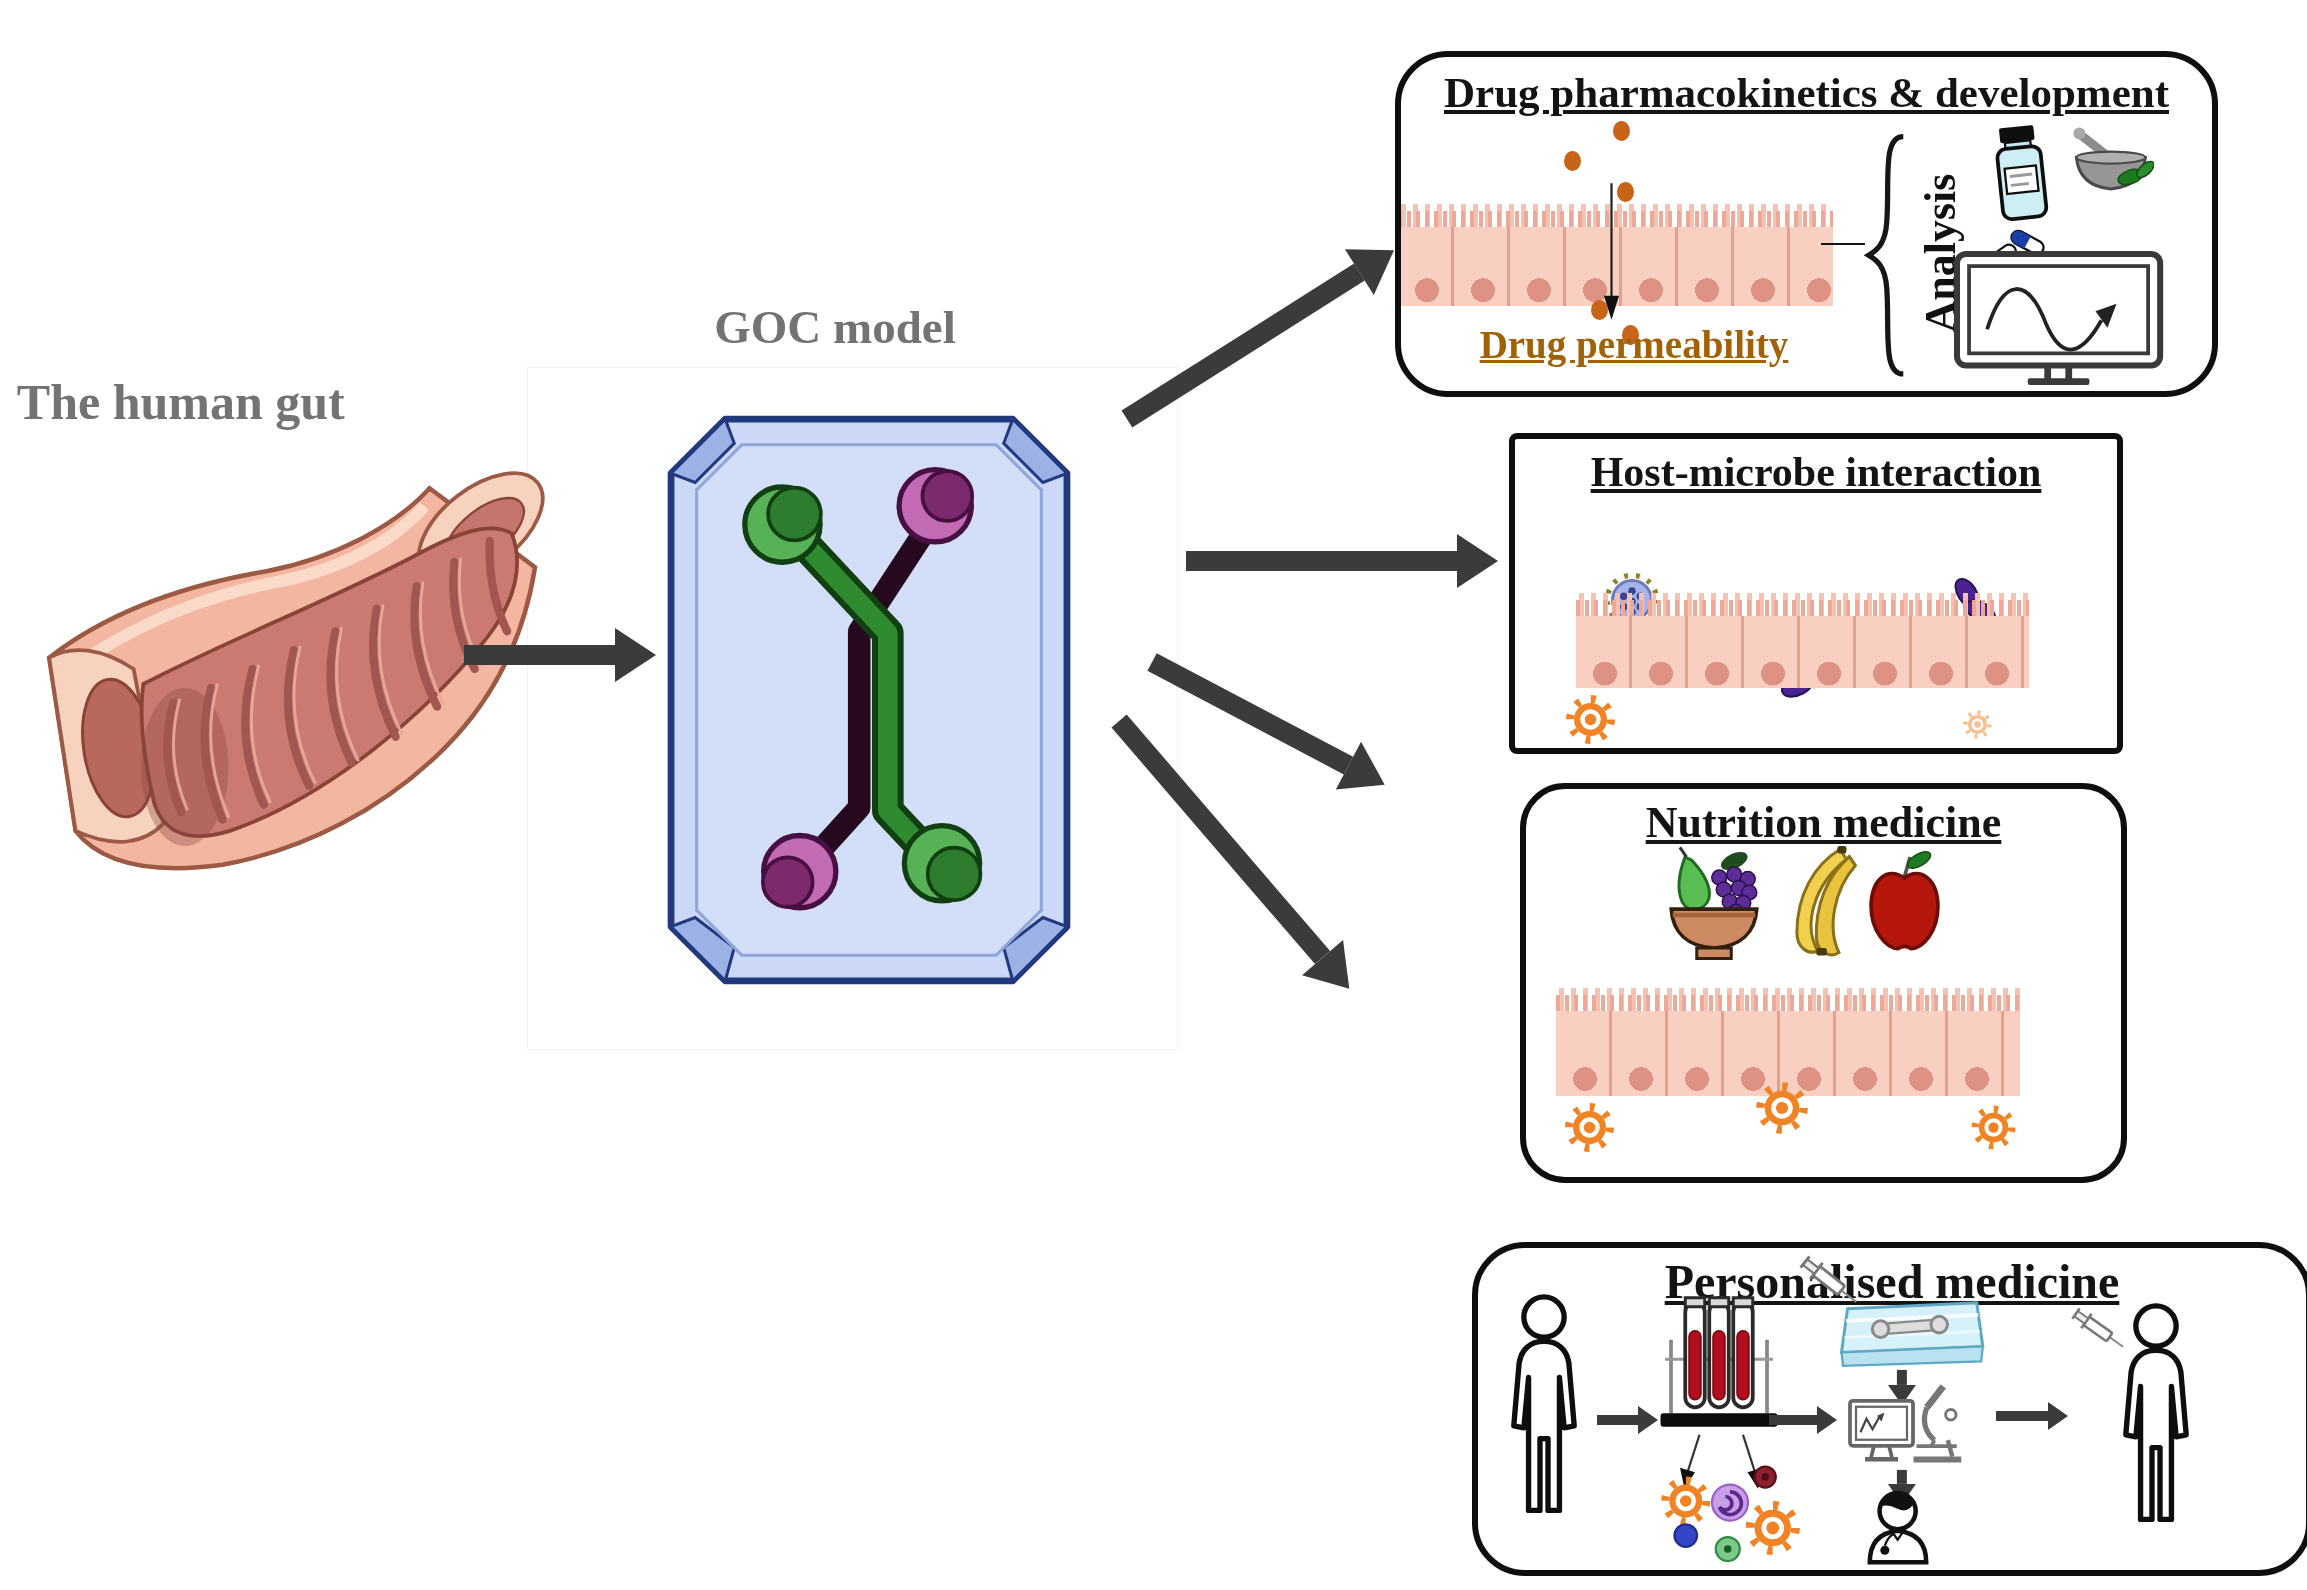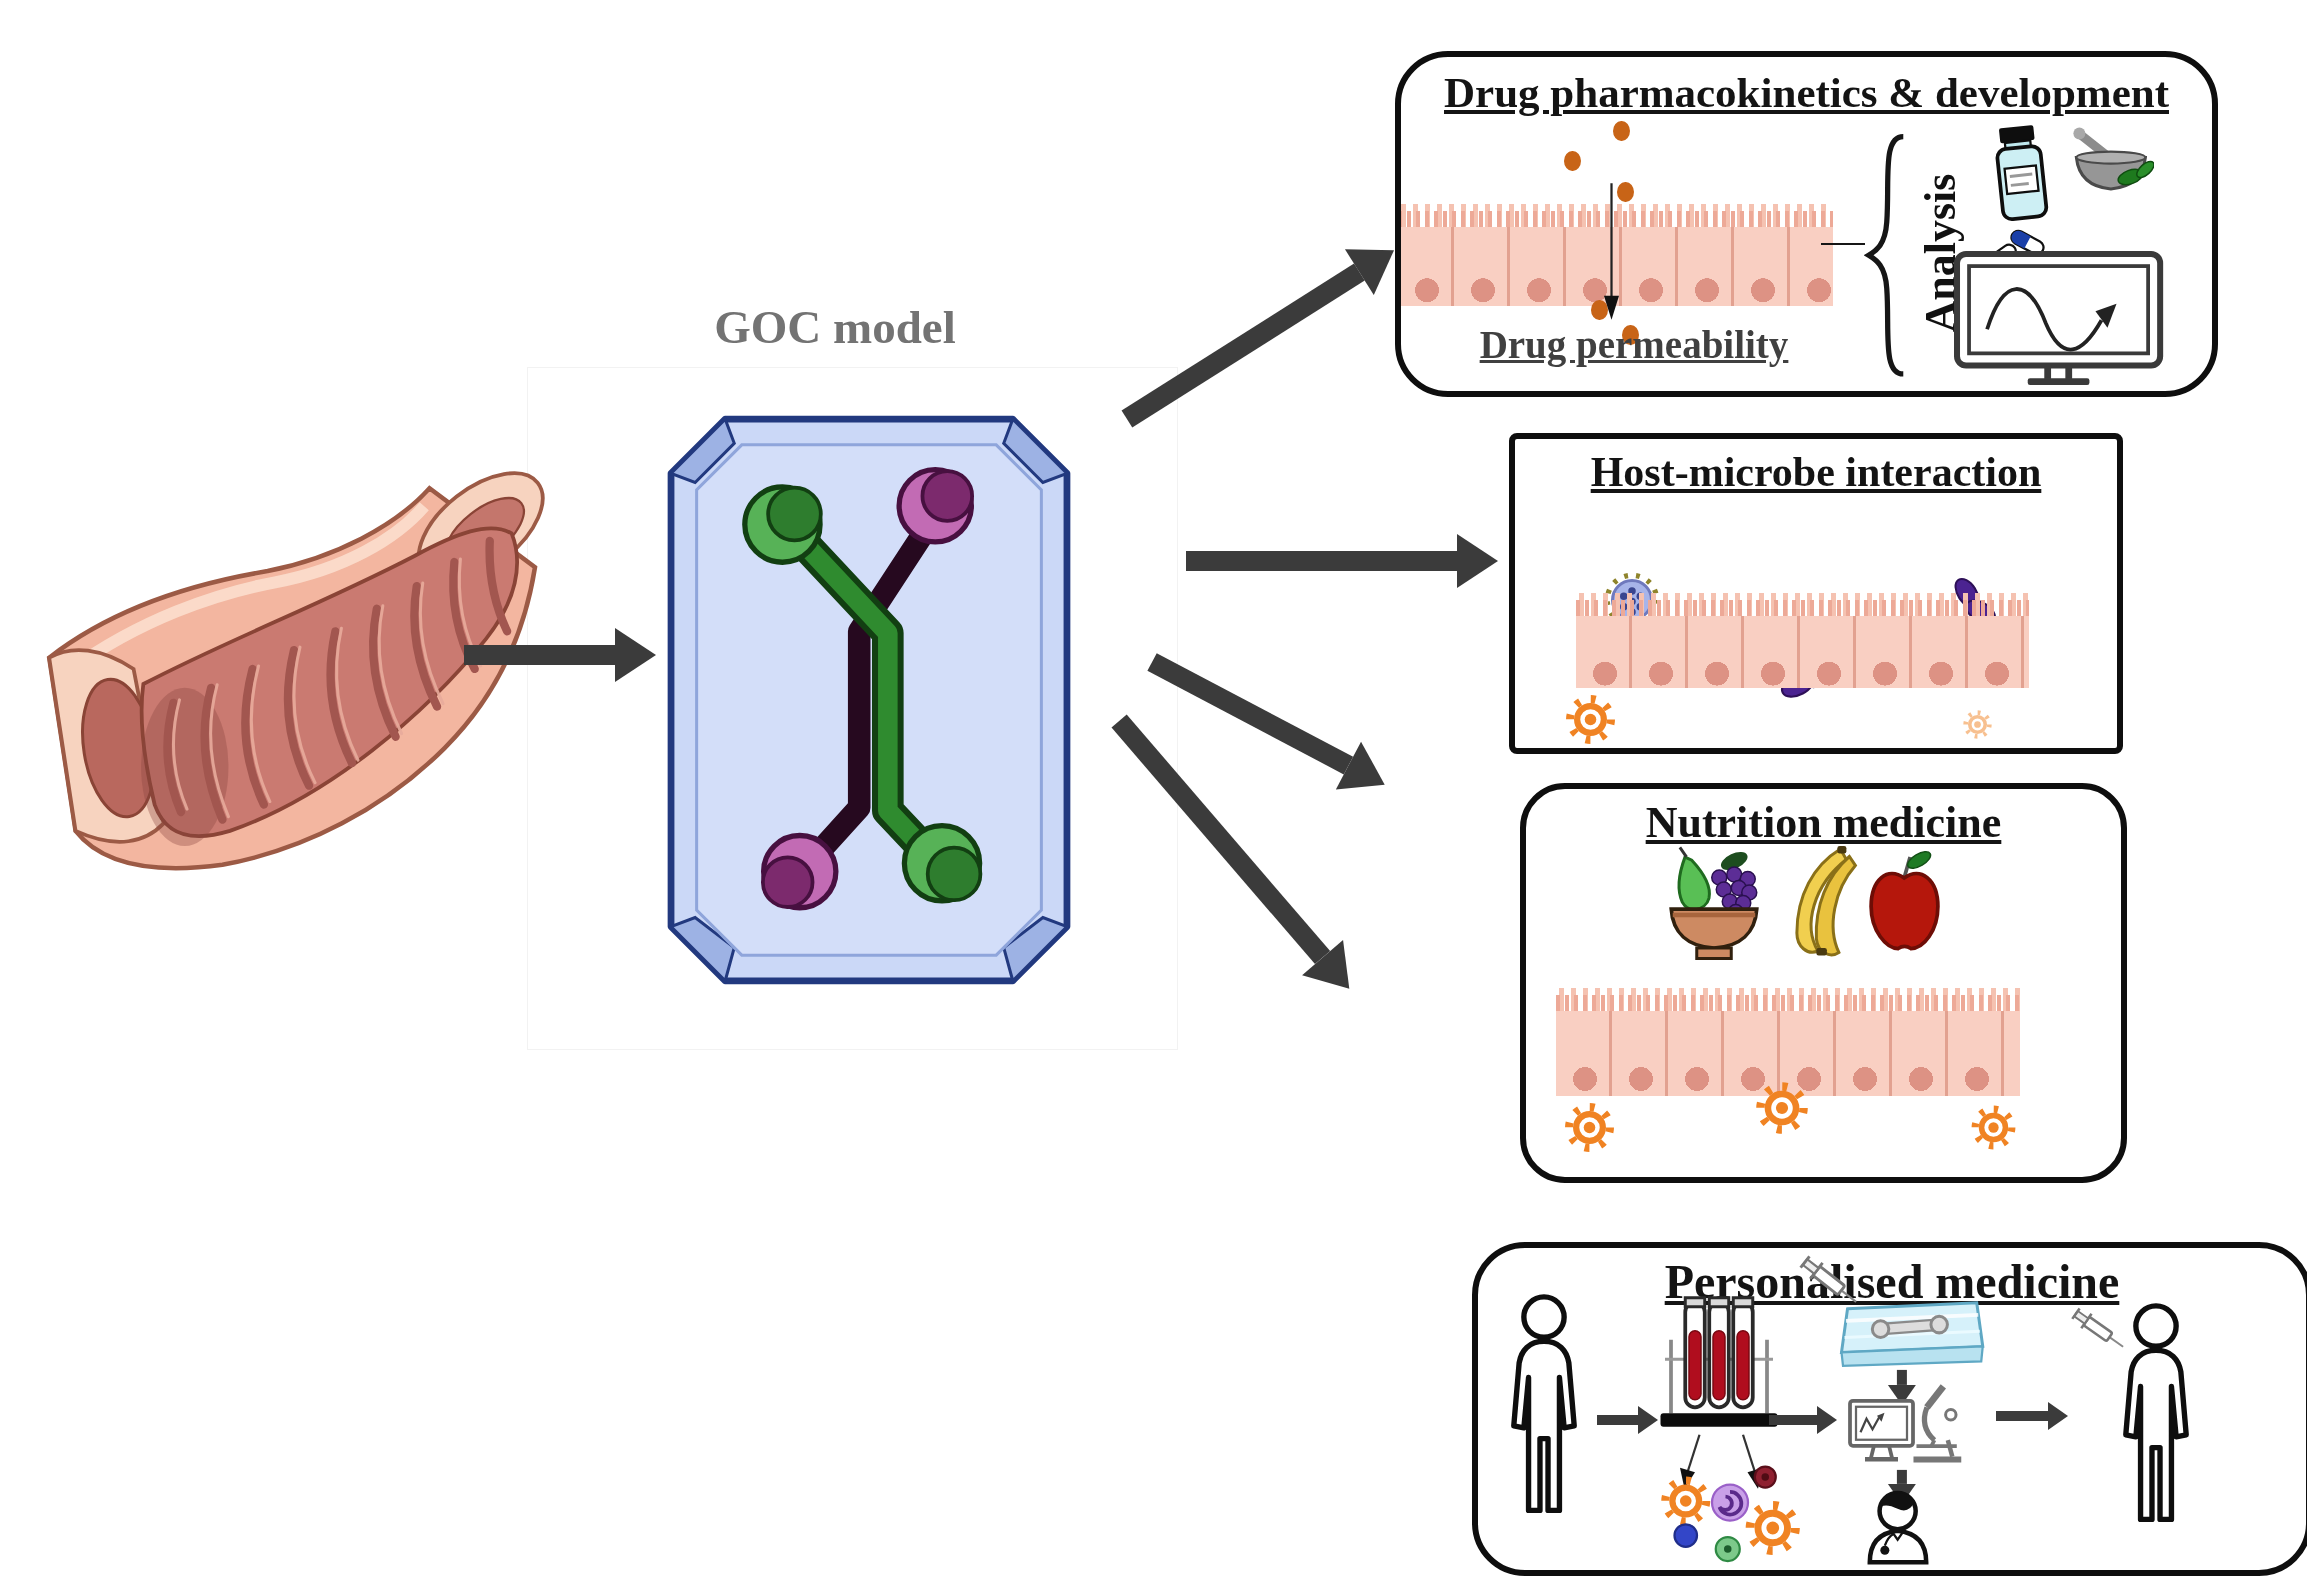--- a/index.html
+++ b/index.html
@@ -82,20 +82,21 @@
         <rect x="26" y="12" width="44" height="16" rx="3" fill="#fff" stroke="#777" stroke-width="4"></rect>
         <line x1="26" y1="6" x2="26" y2="34" stroke="#777" stroke-width="4"></line>
         <rect x="6" y="15" width="20" height="10" fill="#eee" stroke="#777" stroke-width="3"></rect>
         <line x1="6" y1="10" x2="6" y2="30" stroke="#777" stroke-width="4"></line>
       </symbol>
     </defs>
   </svg>
 
   <div class="faint-panel" style="left:527px;top:367px;width:649px;height:681px;"></div>
 
+  <div class="big-label" style="left:11.3px;top:373px;width:339px;font-size:50px;">The human gut</div>
 
   <svg style="position:absolute;left:3.8px;top:443px;" width="595" height="467" viewBox="0 0 790 620">
     <path d="M60,285 C150,215 260,185 350,170 C440,152 520,110 565,60 L705,165 C690,260 650,340 585,405 C505,485 400,540 290,560 C200,572 130,560 95,515 Z" fill="#f3b6a0" stroke="#9c5a45" stroke-width="6"></path>
     <path d="M90,300 C180,235 280,200 360,185 C450,168 520,128 558,84" fill="none" stroke="#fbe0d0" stroke-width="16" opacity="0.85"></path>
     <path d="M60,285 L95,515 C150,540 188,530 212,505 L172,300 C130,272 90,268 60,285 Z" fill="#f7d3bf" stroke="#9c5a45" stroke-width="5"></path>
     <ellipse cx="152" cy="405" rx="46" ry="92" transform="rotate(-9 152 405)" fill="#b9685e" stroke="#8a4436" stroke-width="4"></ellipse>
     <ellipse cx="633" cy="112" rx="96" ry="52" transform="rotate(-38 633 112)" fill="#f7d3bf" stroke="#9c5a45" stroke-width="5"></ellipse>
     <ellipse cx="638" cy="118" rx="62" ry="30" transform="rotate(-38 638 118)" fill="#c4766c" stroke="#8a4436" stroke-width="3"></ellipse>
     <path d="M185,320 C300,260 420,215 545,150 C600,120 645,103 674,120 C690,160 680,210 640,260 C560,360 430,470 300,515 C250,530 215,522 200,480 C188,430 178,370 185,320 Z" fill="#ca7a71" stroke="#8a4436" stroke-width="5"></path>
     <ellipse cx="240" cy="430" rx="58" ry="105" fill="#8a4540" opacity="0.35"></ellipse>
@@ -165,21 +166,21 @@
     <div class="dot" style="left:163px;top:94px;"></div>
     <div class="dot" style="left:216px;top:125px;"></div>
     <div class="dot" style="left:190px;top:243px;"></div>
     <div class="dot" style="left:221px;top:268px;"></div>
 
     <svg style="position:absolute;left:197px;top:126px;" width="27" height="140" viewBox="0 0 36 186">
       <line x1="18" y1="0" x2="18" y2="152" stroke="#222" stroke-width="3"></line>
       <polygon points="8,150 28,150 18,182" fill="#111"></polygon>
     </svg>
 
-    <div class="box-title" style="left:30px;right:auto;width:406px;top:265px;font-size:39px;color:#404040;">Drug permeability</div>
+    <div class="box-title" style="left:30px;right:auto;width:406px;top:265px;font-size:39px;color:#a16207;">Drug permeability</div>
 
     <div style="position:absolute;left:420px;top:186px;width:44px;height:2.3px;background:#161616;"></div>
 
     <svg style="position:absolute;left:463px;top:75px;" width="44" height="248" viewBox="0 0 58 330">
       <path d="M52,6 C24,6 34,64 30,120 C28,150 16,158 6,164 C16,170 28,178 30,208 C34,264 24,322 52,322" fill="none" stroke="#161616" stroke-width="7"></path>
     </svg>
 
     <div style="position:absolute;left:415px;top:174px;width:241px;height:44px;text-align:center;
                 font-size:44px;font-weight:bold;transform:rotate(-90deg);white-space:nowrap;">Analysis</div>
 

